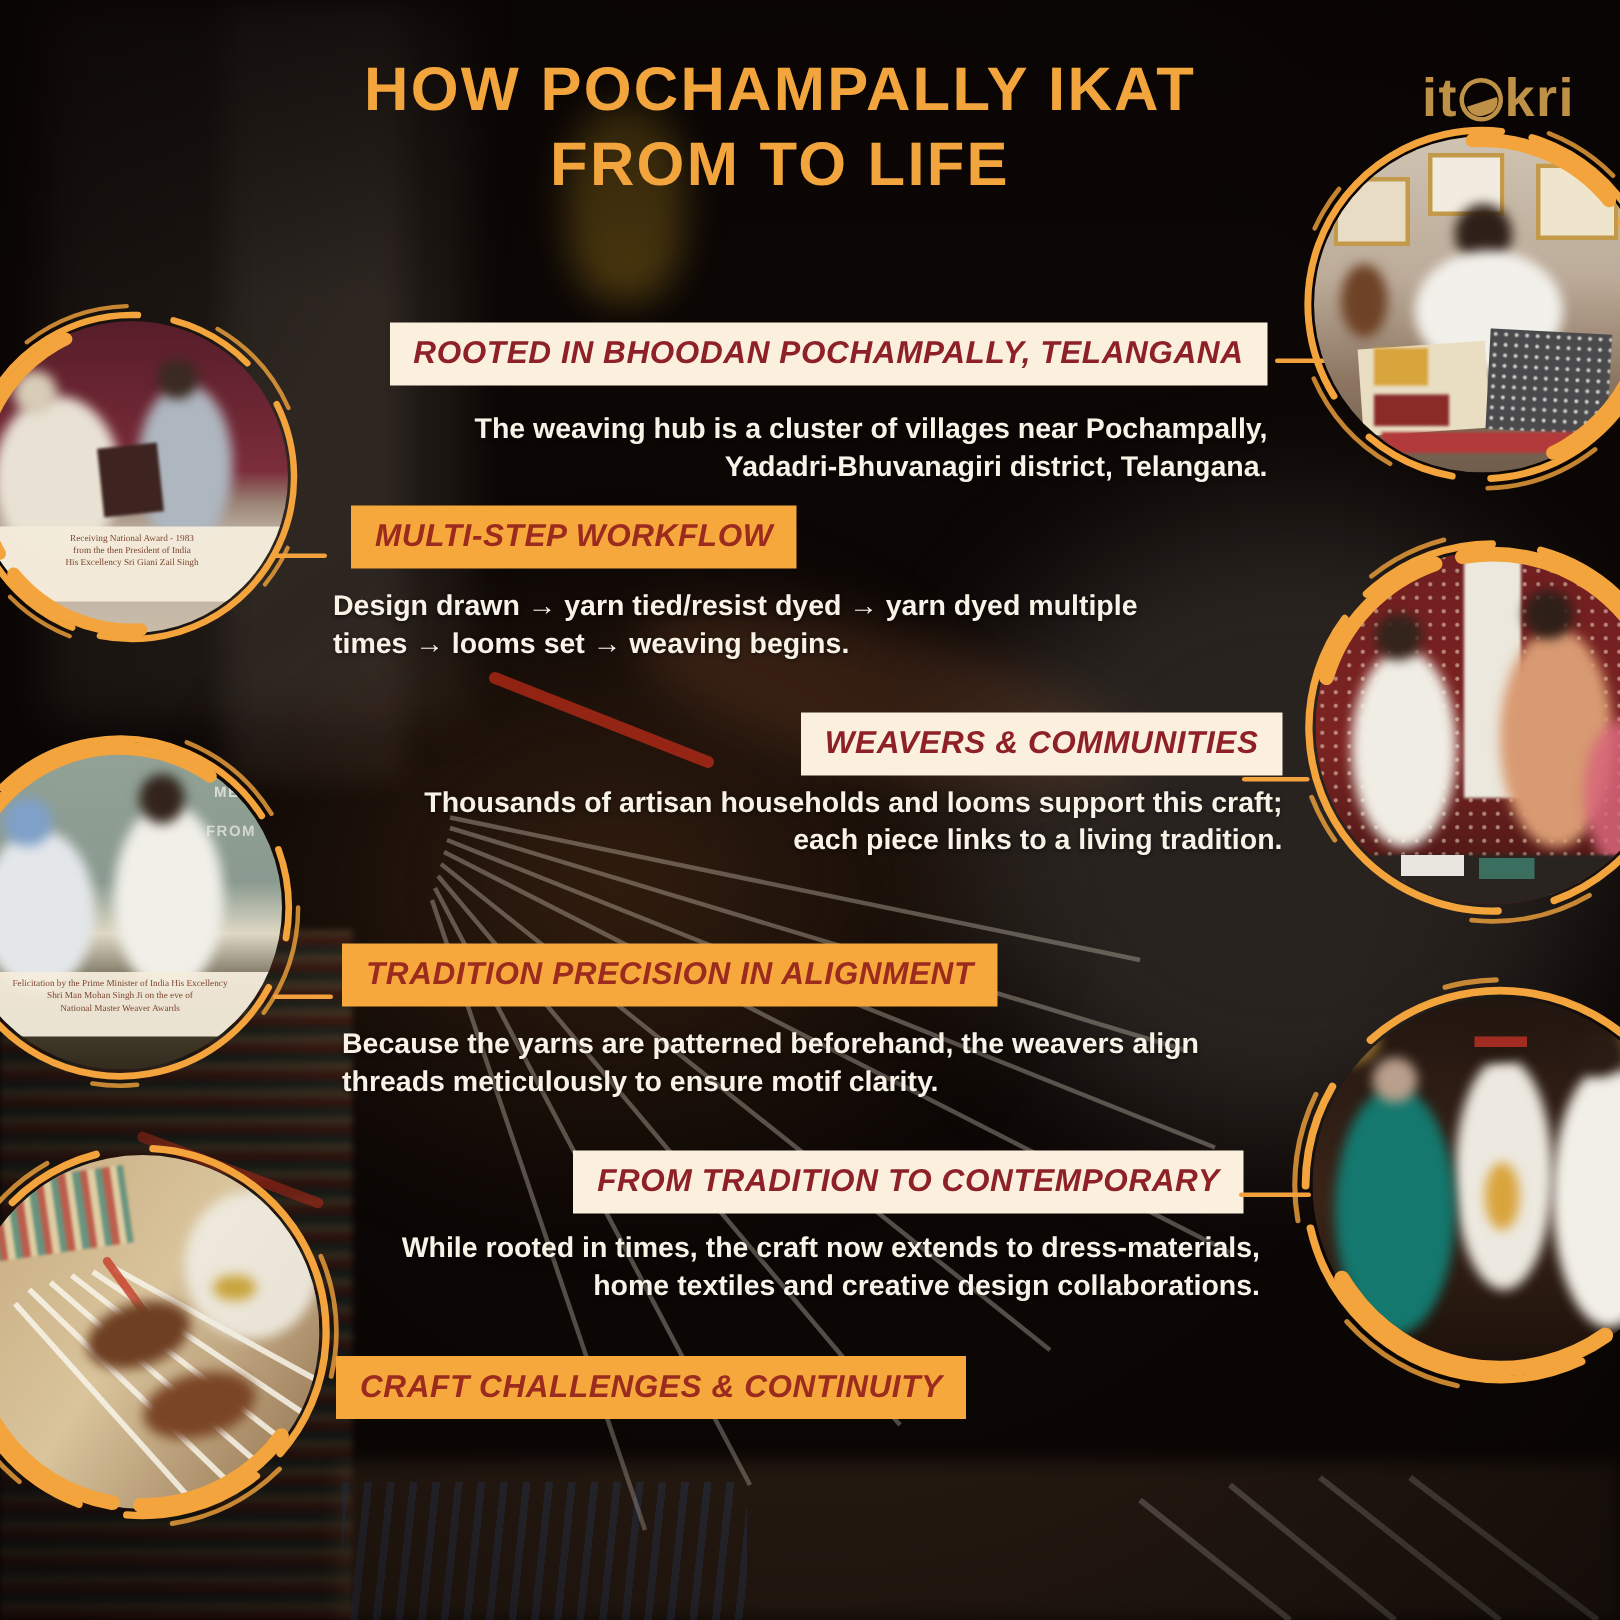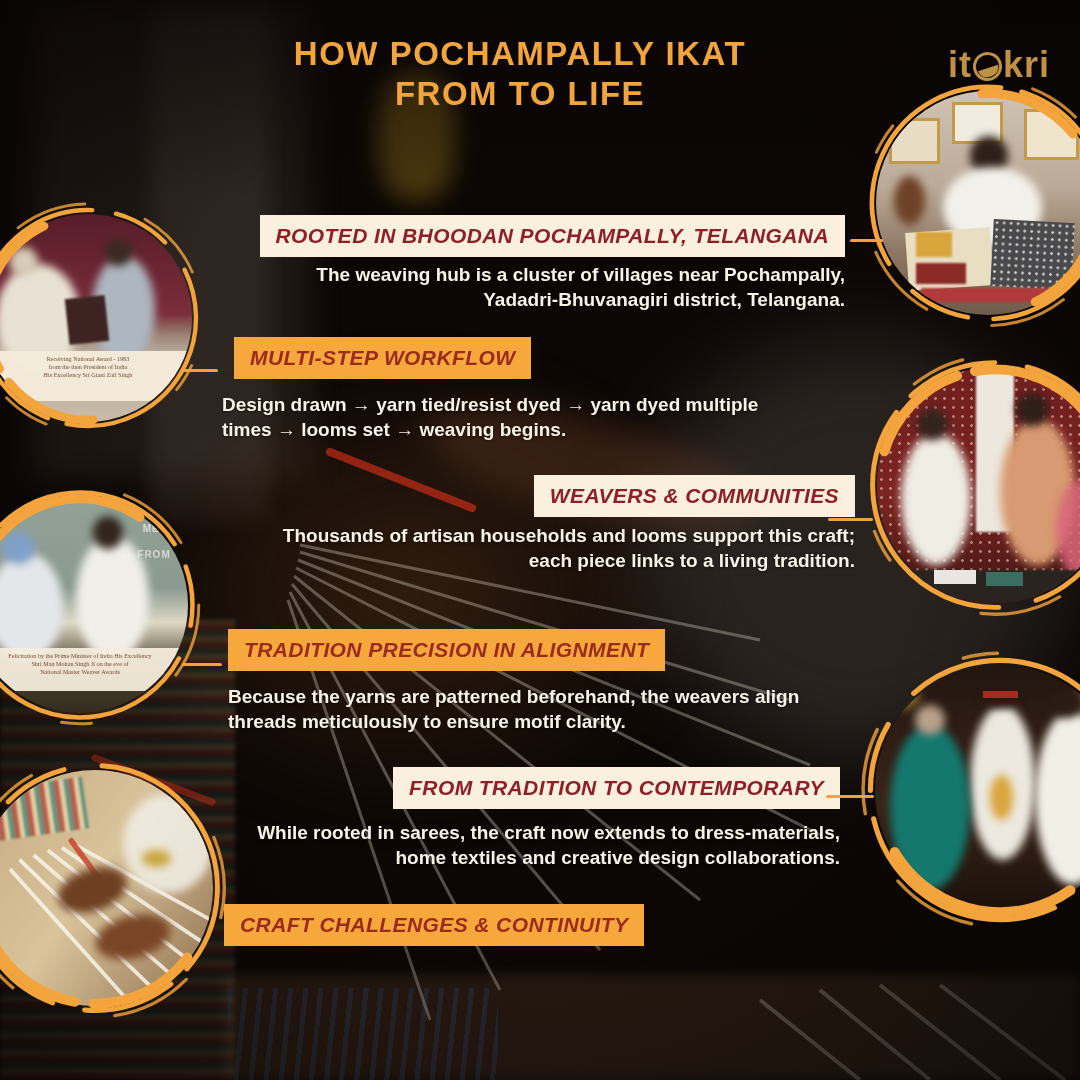--- a/index.html
+++ b/index.html
@@ -18,21 +18,21 @@
      background:repeating-linear-gradient(0deg,rgba(165,60,48,0.5) 0 6px,rgba(196,168,118,0.5) 6px 12px,rgba(58,108,98,0.45) 12px 18px);}
   .bg-floor{left:225px;top:975px;width:855px;height:105px;background:rgba(150,110,68,0.20);filter:blur(6px);}
   .bg-blue{left:228px;top:988px;width:270px;height:92px;opacity:.8;
      background:repeating-linear-gradient(96deg,rgba(42,58,88,0.55) 0 5px,transparent 5px 15px);}
   .bg-vignette{inset:0;background:radial-gradient(ellipse at 50% 44%,transparent 50%,rgba(6,3,2,0.55) 95%);}
   .bg-fadetop{left:0;top:0;width:1080px;height:200px;background:linear-gradient(180deg,rgba(8,4,3,0.55),transparent);}
   svg.bg-threads{left:0;top:0;width:1080px;height:1080px;}
 
   
   .title{position:absolute;left:140px;top:34px;width:760px;text-align:center;
-         color:#F2A43D;font-weight:bold;font-size:33px;line-height:1.22;letter-spacing:1.5px;}
+         color:#F2A43D;font-weight:bold;font-size:41px;line-height:1.22;letter-spacing:1.5px;}
   .logo{position:absolute;left:948px;top:44px;color:#BE9147;font-weight:bold;font-size:36px;letter-spacing:1px;display:flex;align-items:center;}
   .logo-o{width:23px;height:23px;border:3px solid #BE9147;border-radius:50%;display:inline-block;position:relative;margin:2px 1px 0;transform:rotate(-18deg);}
   .logo-o::after{content:"";position:absolute;left:1px;right:1px;bottom:1px;height:9px;background:#BE9147;border-radius:0 0 12px 12px;}
 
   
   .sec-header{position:absolute;display:inline-block;padding:9px 16px;white-space:nowrap;
       font-style:italic;font-weight:bold;font-size:21px;letter-spacing:.4px;color:#8E2127;}
   .sec-header.cream{background:#FBEFDE;}
   .sec-header.orange{background:#F6A83D;color:#9B2B1E;}
   .sec-body{position:absolute;font-weight:bold;font-size:19px;color:#F9F2E7;line-height:1.34;
@@ -93,37 +93,37 @@
   </div>
 
   <div class="logo">
     <span>it</span>
     <span class="logo-o"></span>
     <span>kri</span>
   </div>
 
   <div class="sec-header cream" style="top:215px;right:235px;">ROOTED IN BHOODAN POCHAMPALLY, TELANGANA</div>
   <div class="dash" style="top:239px;left:850px;width:55px;"></div>
-  <div class="sec-body right" style="top:262px;right:235px;width:545px;">The weaving hub is a cluster of villages near Pochampally, Yadadri-Bhuvanagiri district, Telangana.</div>
+  <div class="sec-body right" style="top:274px;right:235px;width:545px;">The weaving hub is a cluster of villages near Pochampally, Yadadri-Bhuvanagiri district, Telangana.</div>
 
   <div class="sec-header orange" style="top:337px;left:234px;">MULTI-STEP WORKFLOW</div>
   <div class="dash" style="top:369px;left:180px;width:38px;"></div>
   <div class="sec-body" style="top:392px;left:222px;width:555px;">Design drawn → yarn tied/resist dyed → yarn dyed multiple times → looms set → weaving begins.</div>
 
   <div class="sec-header cream" style="top:475px;right:225px;">WEAVERS &amp; COMMUNITIES</div>
   <div class="dash" style="top:518px;left:828px;width:45px;"></div>
   <div class="sec-body right" style="top:523px;right:225px;width:590px;">Thousands of artisan households and looms support this craft; each piece links to a living tradition.</div>
 
   <div class="sec-header orange" style="top:629px;left:228px;">TRADITION PRECISION IN ALIGNMENT</div>
   <div class="dash" style="top:663px;left:182px;width:40px;"></div>
   <div class="sec-body" style="top:684px;left:228px;width:585px;">Because the yarns are patterned beforehand, the weavers align threads meticulously to ensure motif clarity.</div>
 
-  <div class="sec-header cream" style="top:767px;right:240px;">FROM TRADITION TO CONTEMPORARY</div>
+  <div class="sec-header cream" style="top:767px;right:251px;">FROM TRADITION TO CONTEMPORARY</div>
   <div class="dash" style="top:795px;left:826px;width:48px;"></div>
-  <div class="sec-body right" style="top:820px;right:240px;width:600px;">While rooted in sarees, the craft now extends to dress-materials, home textiles and creative design collaborations.</div>
+  <div class="sec-body right" style="top:820px;right:240px;width:600px;">While rooted in times, the craft now extends to dress-materials, home textiles and creative design collaborations.</div>
 
   <div class="sec-header orange" style="top:904px;left:224px;">CRAFT CHALLENGES &amp; CONTINUITY</div>
 
   <div class="photo" style="left:-16px;top:214px;width:208px;height:208px;">
     <div style="inset:0;background:linear-gradient(180deg,#571d29 0%,#7b2d3a 48%,#9a8274 58%,#b7a89a 66%,#c9bca9 100%);"></div>
     <div class="blob" style="left:6%;top:24%;width:40%;height:52%;background:#e9e2d4;"></div>
     <div class="blob" style="left:12%;top:16%;width:14%;height:14%;background:#d8cdb8;"></div>
     <div class="blob" style="left:52%;top:20%;width:30%;height:52%;background:#aeb6bf;"></div>
     <div class="blob" style="left:58%;top:12%;width:13%;height:13%;background:#3a2a22;"></div>
     <div style="left:40%;top:40%;width:19%;height:22%;background:#3d2420;transform:rotate(-6deg);filter:blur(1px);"></div>

